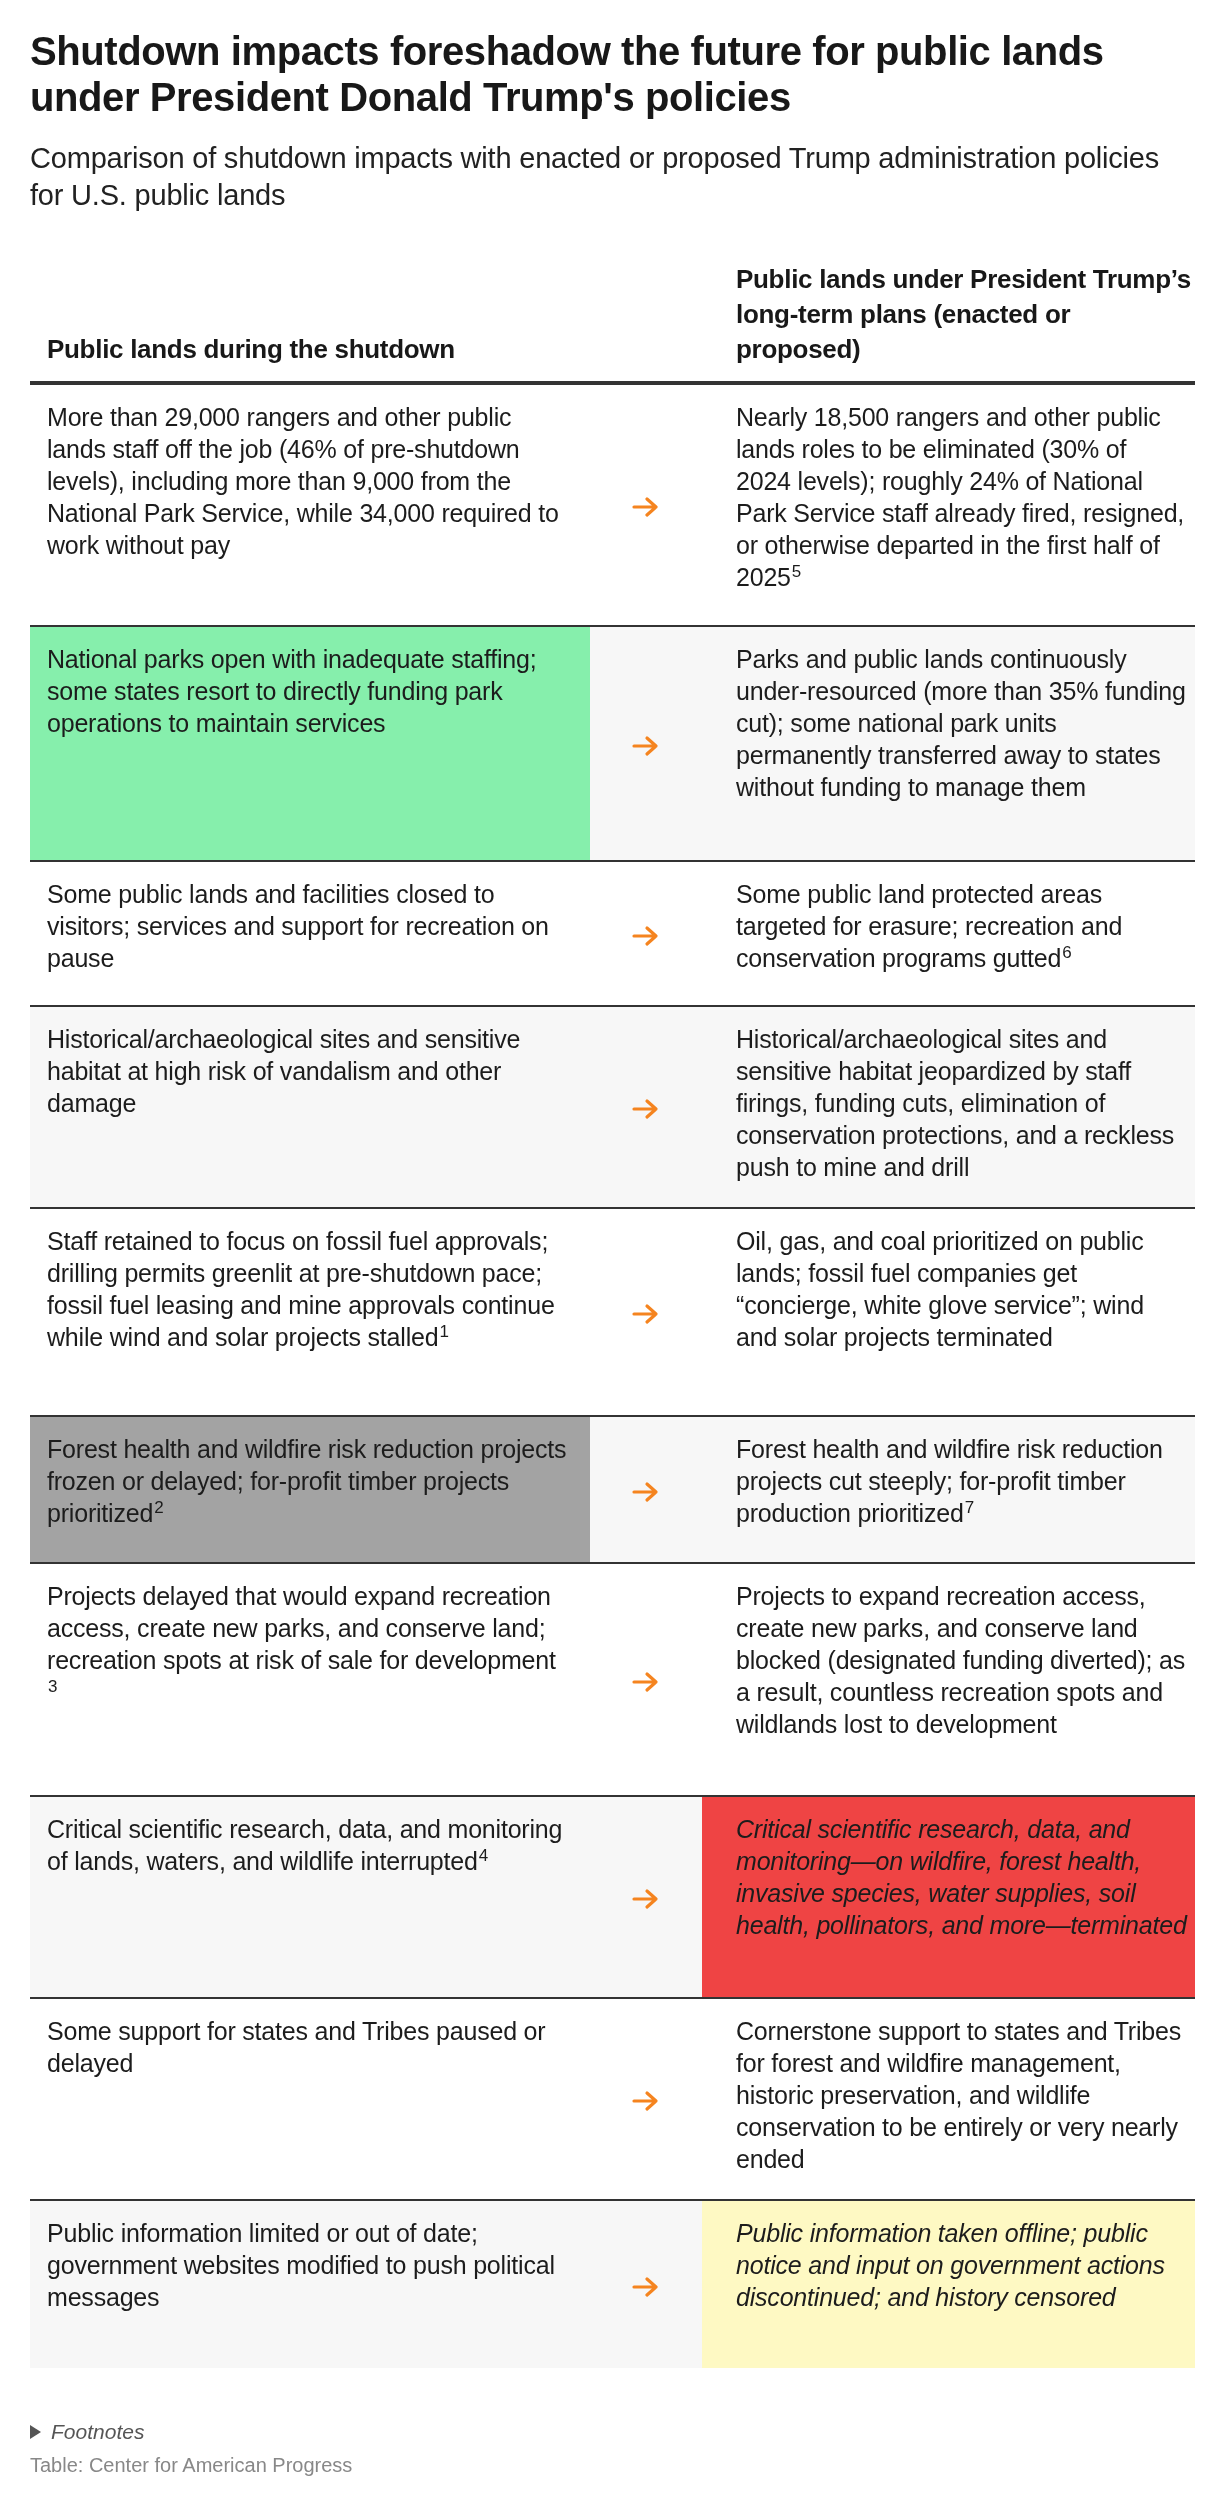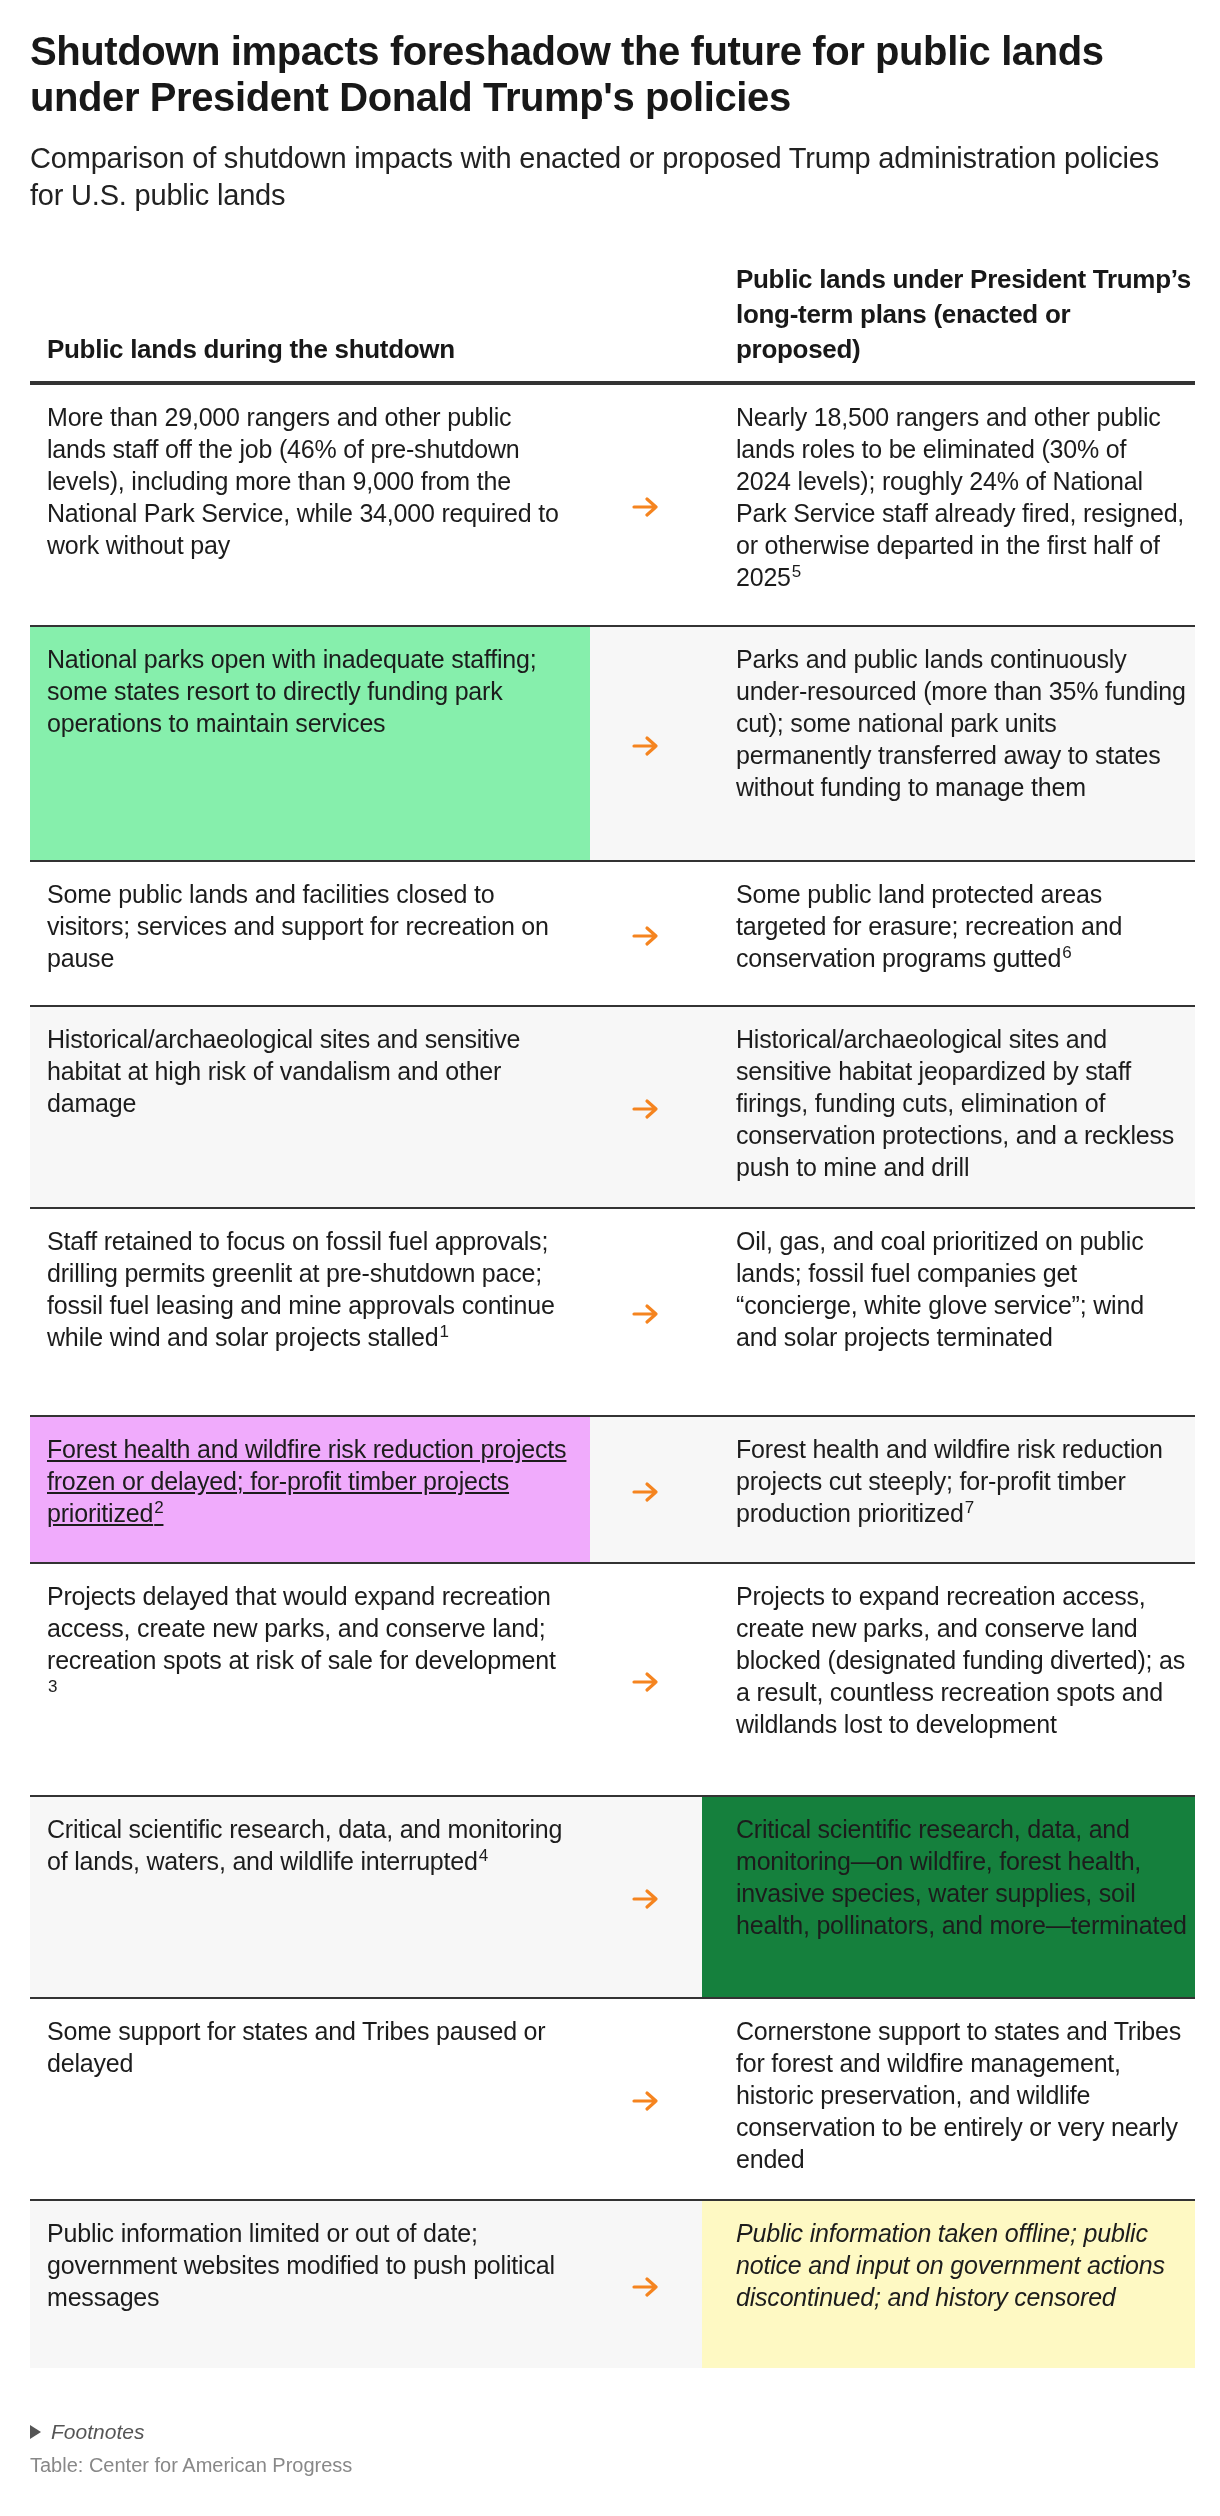--- a/index.html
+++ b/index.html
@@ -88,21 +88,21 @@
           <tr style="height: 208px;">
     <td class="l"><span>Staff retained to focus on fossil fuel approvals; drilling permits greenlit at pre-shutdown pace; fossil fuel leasing and mine approvals continue while wind and solar projects stalled</span><sup>1</sup></td>
     <td class="a arrow">
       <svg width="28" height="22" viewBox="0 0 28 22">
                 <path d="M2 11 H24 M15 3 L24 11 L15 19" fill="none" stroke-width="3.2" stroke-linecap="round" stroke-linejoin="round" stroke="#f5841f"></path>
               </svg>
     </td>
     <td class="r"><span>Oil, gas, and coal prioritized on public lands; fossil fuel companies get “concierge, white glove service”; wind and solar projects terminated</span></td>
   </tr>
           <tr class="shade" style="height: 147px;">
-    <td class="l" style="background: #f0abfc; text-decoration: underline;"><span>Forest health and wildfire risk reduction projects frozen or delayed; for-profit timber projects prioritized</span><sup>2</sup></td>
+    <td class="l" style="background: #a3a3a3;"><span>Forest health and wildfire risk reduction projects frozen or delayed; for-profit timber projects prioritized</span><sup>2</sup></td>
     <td class="a arrow" style="background: rgb(247, 247, 247);">
       <svg width="28" height="22" viewBox="0 0 28 22">
                 <path d="M2 11 H24 M15 3 L24 11 L15 19" fill="none" stroke-width="3.2" stroke-linecap="round" stroke-linejoin="round" stroke="#f5841f"></path>
               </svg>
     </td>
     <td class="r" style="background: rgb(247, 247, 247);"><span>Forest health and wildfire risk reduction projects cut steeply; for-profit timber production prioritized</span><sup>7</sup></td>
   </tr>
           <tr style="height: 233px;">
     <td class="l"><span>Projects delayed that would expand recreation access, create new parks, and conserve land; recreation spots at risk of sale for development </span><sup>3</sup></td>
     <td class="a arrow">
@@ -112,21 +112,21 @@
     </td>
     <td class="r"><span>Projects to expand recreation access, create new parks, and conserve land blocked (designated funding diverted); as a result, countless recreation spots and wildlands lost to development</span></td>
   </tr>
           <tr class="shade" style="height: 202px;">
     <td class="l" style="background: rgb(247, 247, 247);"><span>Critical scientific research, data, and monitoring of lands, waters, and wildlife interrupted</span><sup>4</sup></td>
     <td class="a arrow" style="background: rgb(247, 247, 247);">
       <svg width="28" height="22" viewBox="0 0 28 22">
                 <path d="M2 11 H24 M15 3 L24 11 L15 19" fill="none" stroke-width="3.2" stroke-linecap="round" stroke-linejoin="round" stroke="#f5841f"></path>
               </svg>
     </td>
-    <td class="r" style="background: #15803d;"><span>Critical scientific research, data, and monitoring—on wildfire, forest health, invasive species, water supplies, soil health, pollinators, and more—terminated</span></td>
+    <td class="r" style="background: #ef4444; font-style: italic;"><span>Critical scientific research, data, and monitoring—on wildfire, forest health, invasive species, water supplies, soil health, pollinators, and more—terminated</span></td>
   </tr>
           <tr style="height: 202px;">
     <td class="l"><span>Some support for states and Tribes paused or delayed</span></td>
     <td class="a arrow">
       <svg width="28" height="22" viewBox="0 0 28 22">
                 <path d="M2 11 H24 M15 3 L24 11 L15 19" fill="none" stroke-width="3.2" stroke-linecap="round" stroke-linejoin="round" stroke="#f5841f"></path>
               </svg>
     </td>
     <td class="r"><span>Cornerstone support to states and Tribes for forest and wildfire management, historic preservation, and wildlife conservation to be entirely or very nearly ended</span></td>
   </tr>

